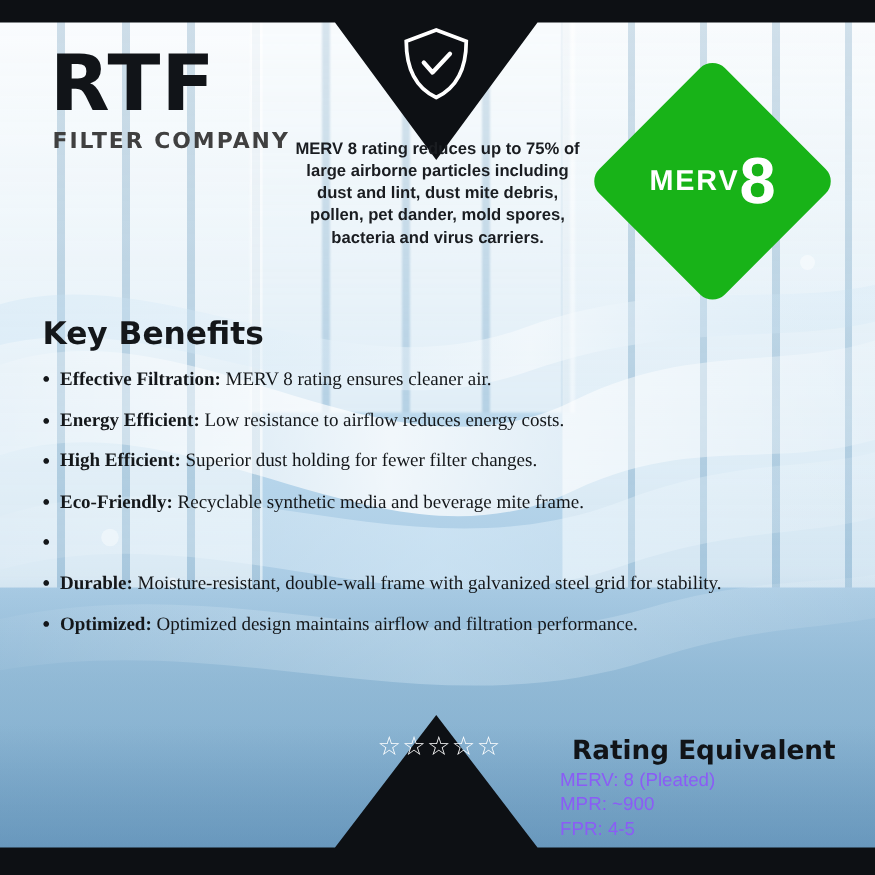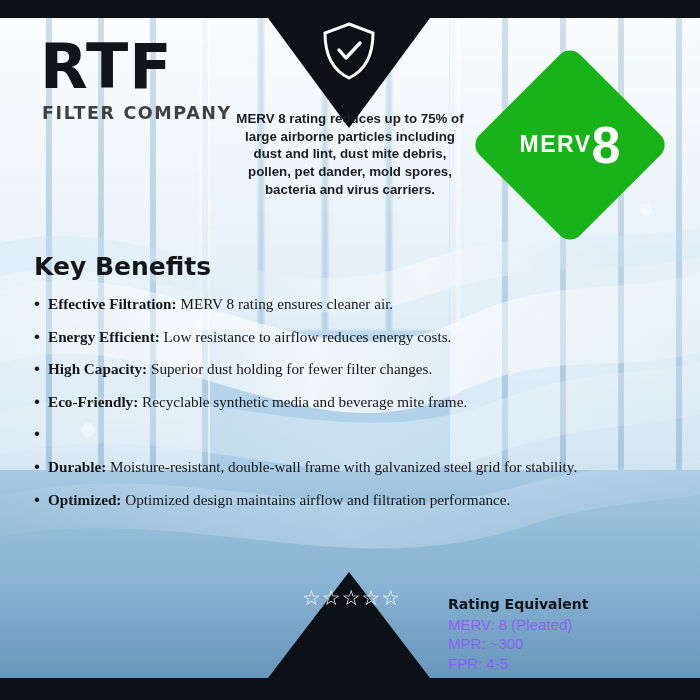--- a/index.html
+++ b/index.html
@@ -232,23 +232,24 @@
   .rating {
     position: absolute;
     right: 22px;
     bottom: 26px;
     width: 230px;
     text-align: left;
     color: #111418;
   }
   .rating-title {
     font-family: "DejaVu Sans", sans-serif;
-    font-size: 14px;
+    font-size: 21px;
     font-weight: 700;
     margin: 0 0 3px 0;
+    text-align: center;
   }
   .rating-line {
     font-size: 15px;
     line-height: 1.32;
     color: #8b5cf6;
   }
 </style>
 </head>
 <body>
 
@@ -323,21 +324,21 @@
         <div class="benefit">
           <span class="bullet">•</span>
           <span class="benefit-text"><b>Effective Filtration:</b><span> MERV 8 rating ensures cleaner air.</span></span>
         </div>
         <div class="benefit">
           <span class="bullet">•</span>
           <span class="benefit-text"><b>Energy Efficient:</b><span> Low resistance to airflow reduces energy costs.</span></span>
         </div>
         <div class="benefit">
           <span class="bullet">•</span>
-          <span class="benefit-text"><b>High Capacity:</b><span> Superior dust holding for fewer filter changes.</span></span>
+          <span class="benefit-text"><b>High Efficient:</b><span> Superior dust holding for fewer filter changes.</span></span>
         </div>
         <div class="benefit">
           <span class="bullet">•</span>
           <span class="benefit-text"><b>Eco-Friendly:</b><span> Recyclable synthetic media and beverage mite frame.</span></span>
         </div>
         <div class="benefit">
           <span class="bullet">•</span>
         </div>
         <div class="benefit">
           <span class="bullet">•</span>
@@ -355,18 +356,18 @@
       <span>☆</span>
       <span>☆</span>
       <span>☆</span>
       <span>☆</span>
     </div>
 
   <div class="rating">
     <div class="rating-title">Rating Equivalent</div>
     <div id="rating-lines">
         <div class="rating-line">MERV: 8 (Pleated)</div>
-        <div class="rating-line">MPR: ~300</div>
+        <div class="rating-line">MPR: ~900</div>
         <div class="rating-line">FPR: 4-5</div>
       </div>
   </div>
 
 </div>
 
 </body></html>

